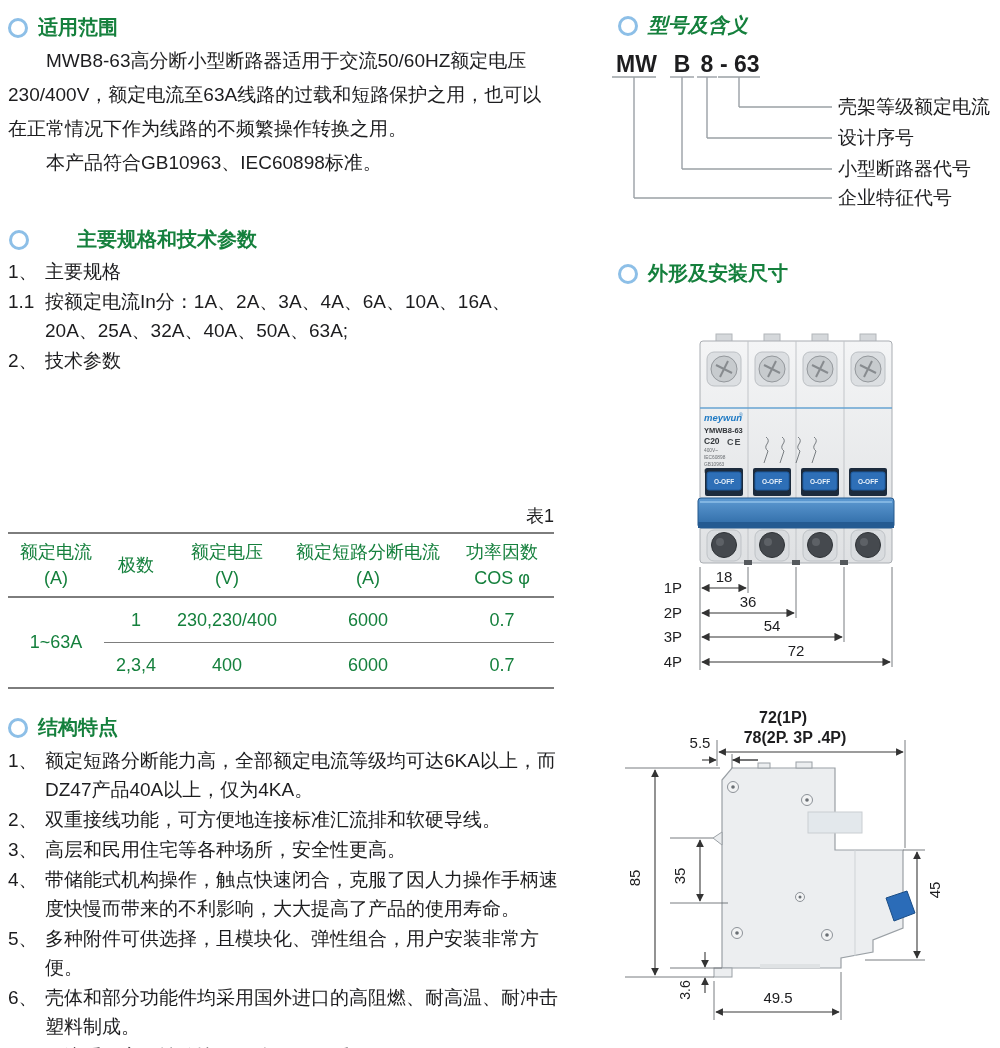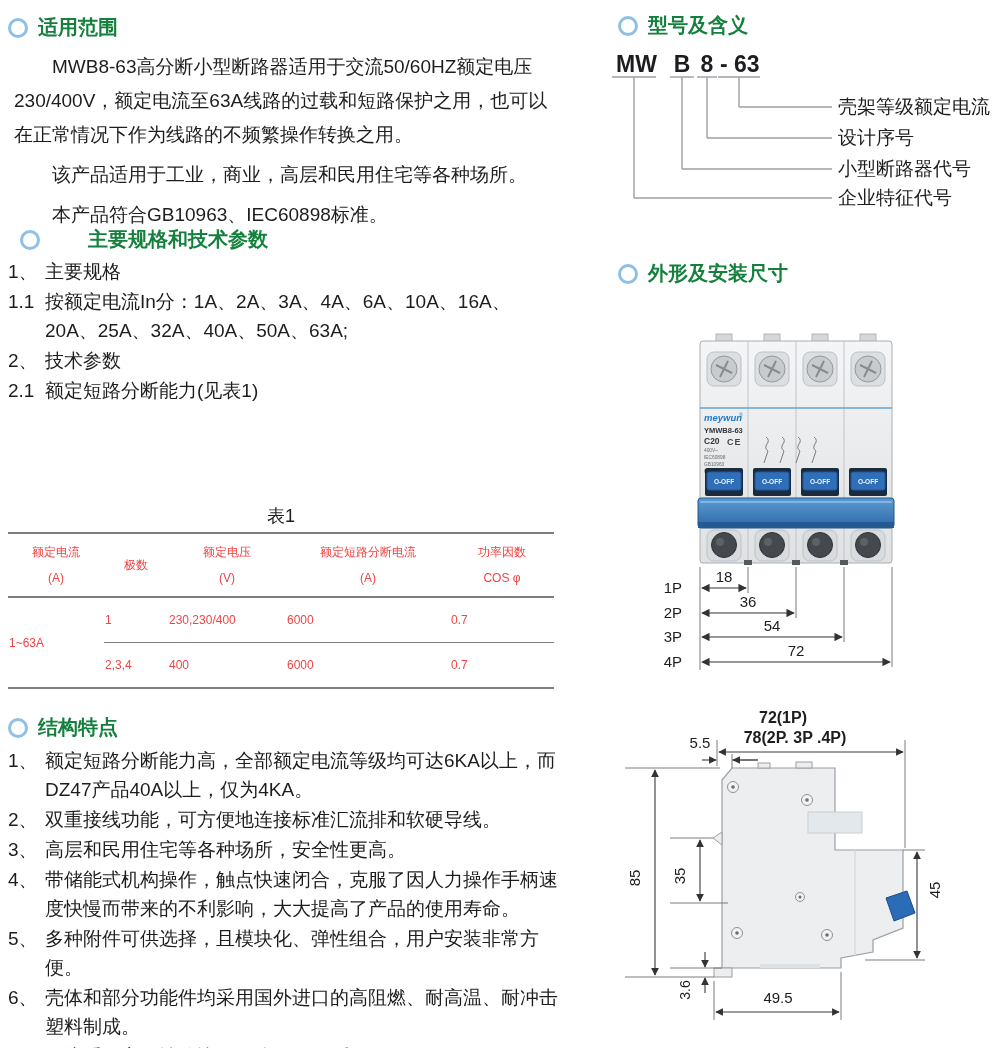--- a/index.html
+++ b/index.html
@@ -5,29 +5,29 @@
   html,body{margin:0;padding:0;background:#fff;}
   body{width:1000px;height:1048px;position:relative;overflow:hidden;
        font-family:"Liberation Sans","DejaVu Sans",sans-serif;color:#1d1d1f;}
   .page{position:absolute;inset:0;background:#ffffff;}
   .leftcol{position:absolute;left:8px;top:0;width:552px;}
   .rightcol{position:absolute;left:610px;top:0;width:390px;}
   .sec-h{display:flex;align-items:center;gap:10px;font-size:20px;font-weight:bold;color:#15803d;}
   .ring{width:14px;height:14px;border:3px solid #8dbfe7;border-radius:50%;flex:none;background:#fff;}
   .abs{position:absolute;}
   
-  .scope-body p{margin:6px;font-size:19px;line-height:34px;text-indent:2em;}
+  .scope-body p{margin:0;font-size:19px;line-height:34px;text-indent:2em;}
   
   .li{display:flex;font-size:19px;line-height:29px;margin-bottom:1px;}
   .li .num{flex:none;width:37px;}
   .li .txt{flex:1;}
   
-  .tlabel{position:absolute;top:504px;left:0;width:546px;text-align:center;font-size:18px;color:#1d1d1f;}
-  table.t1{position:absolute;top:532px;left:0;width:546px;border-collapse:collapse;
-           font-size:12px;color:#ef4444;border-top:2px solid #7d7d7d;border-bottom:2px solid #7d7d7d;}
+  .tlabel{position:absolute;top:504px;left:0;width:546px;text-align:right;font-size:18px;color:#1d1d1f;}
+  table.t1{position:absolute;top:532px;left:0;width:546px;border-collapse:collapse;text-align:center;
+           font-size:18px;color:#15803d;border-top:2px solid #7d7d7d;border-bottom:2px solid #7d7d7d;}
   table.t1 th{font-weight:normal;vertical-align:middle;border-bottom:2px solid #7d7d7d;padding:3px 0;height:56px;}
   table.t1 .hl{display:block;line-height:26px;}
   table.t1 .hl:empty{display:none;}
   table.t1 td{height:42px;vertical-align:middle;}
   table.t1 tr.r2 td{border-top:1.5px solid #7d7d7d;}
   svg text{font-family:"Liberation Sans","DejaVu Sans",sans-serif;}
 </style>
 </head>
 <body>
 
@@ -35,45 +35,40 @@
 
   <div class="leftcol">
 
     <div class="sec-h abs" style="top:14px;left:0;">
       <span class="ring"></span>
       <span>适用范围</span>
     </div>
 
     <div class="scope-body abs" style="top:44px;left:0;width:552px;">
       <p>MWB8-63高分断小型断路器适用于交流50/60HZ额定电压230/400V，额定电流至63A线路的过载和短路保护之用，也可以在正常情况下作为线路的不频繁操作转换之用。</p>
-      <p>该产品适用于工业，商业，高层和民用住宅等各种场所。</p>
       <p>本产品符合GB10963、IEC60898标准。</p>
     </div>
 
-    <div class="sec-h abs" style="top:226px;left:12px;gap:48px;">
+    <div class="sec-h abs" style="top:226px;left:1px;gap:48px;">
       <span class="ring"></span>
       <span>主要规格和技术参数</span>
     </div>
 
     <div class="abs" style="top:257px;left:0;width:552px;">
       <div class="li">
           <span class="num">1、</span>
           <span class="txt">主要规格</span>
         </div>
       <div class="li">
           <span class="num">1.1</span>
           <span class="txt">按额定电流In分：1A、2A、3A、4A、6A、10A、16A、20A、25A、32A、40A、50A、63A;</span>
         </div>
       <div class="li">
           <span class="num">2、</span>
           <span class="txt">技术参数</span>
-        </div>
-      <div class="li">
-          <span class="num">2.1</span>
-          <span class="txt">额定短路分断能力(见表1)</span>
         </div>
     </div>
 
     <div class="tlabel">表1</div>
 
     <table class="t1">
       <colgroup>
           <col style="width:96px">
           <col style="width:64px">
           <col style="width:118px">
@@ -152,21 +147,21 @@
         </div>
       <div class="li">
           <span class="num">7、</span>
           <span class="txt">限流系数高，性价比明显优于DZ47和C45。</span>
         </div>
     </div>
   </div>
 
   <div class="rightcol">
 
-    <div class="sec-h abs" style="top:12px;left:8px;">
+    <div class="sec-h abs" style="top:12px;left:8px;font-style:italic;">
       <span class="ring"></span>
       <span>型号及含义</span>
     </div>
 
     <svg class="abs" style="top:46px;left:0;" width="390" height="180" viewBox="0 0 390 180">
       <g fill="#1d1d1f" font-size="23" font-weight="bold">
         <text x="6" y="26">MW</text>
         <text x="72" y="26" text-anchor="middle">B</text>
         <text x="97" y="26" text-anchor="middle">8</text>
         <text x="110" y="26">- 63</text>

